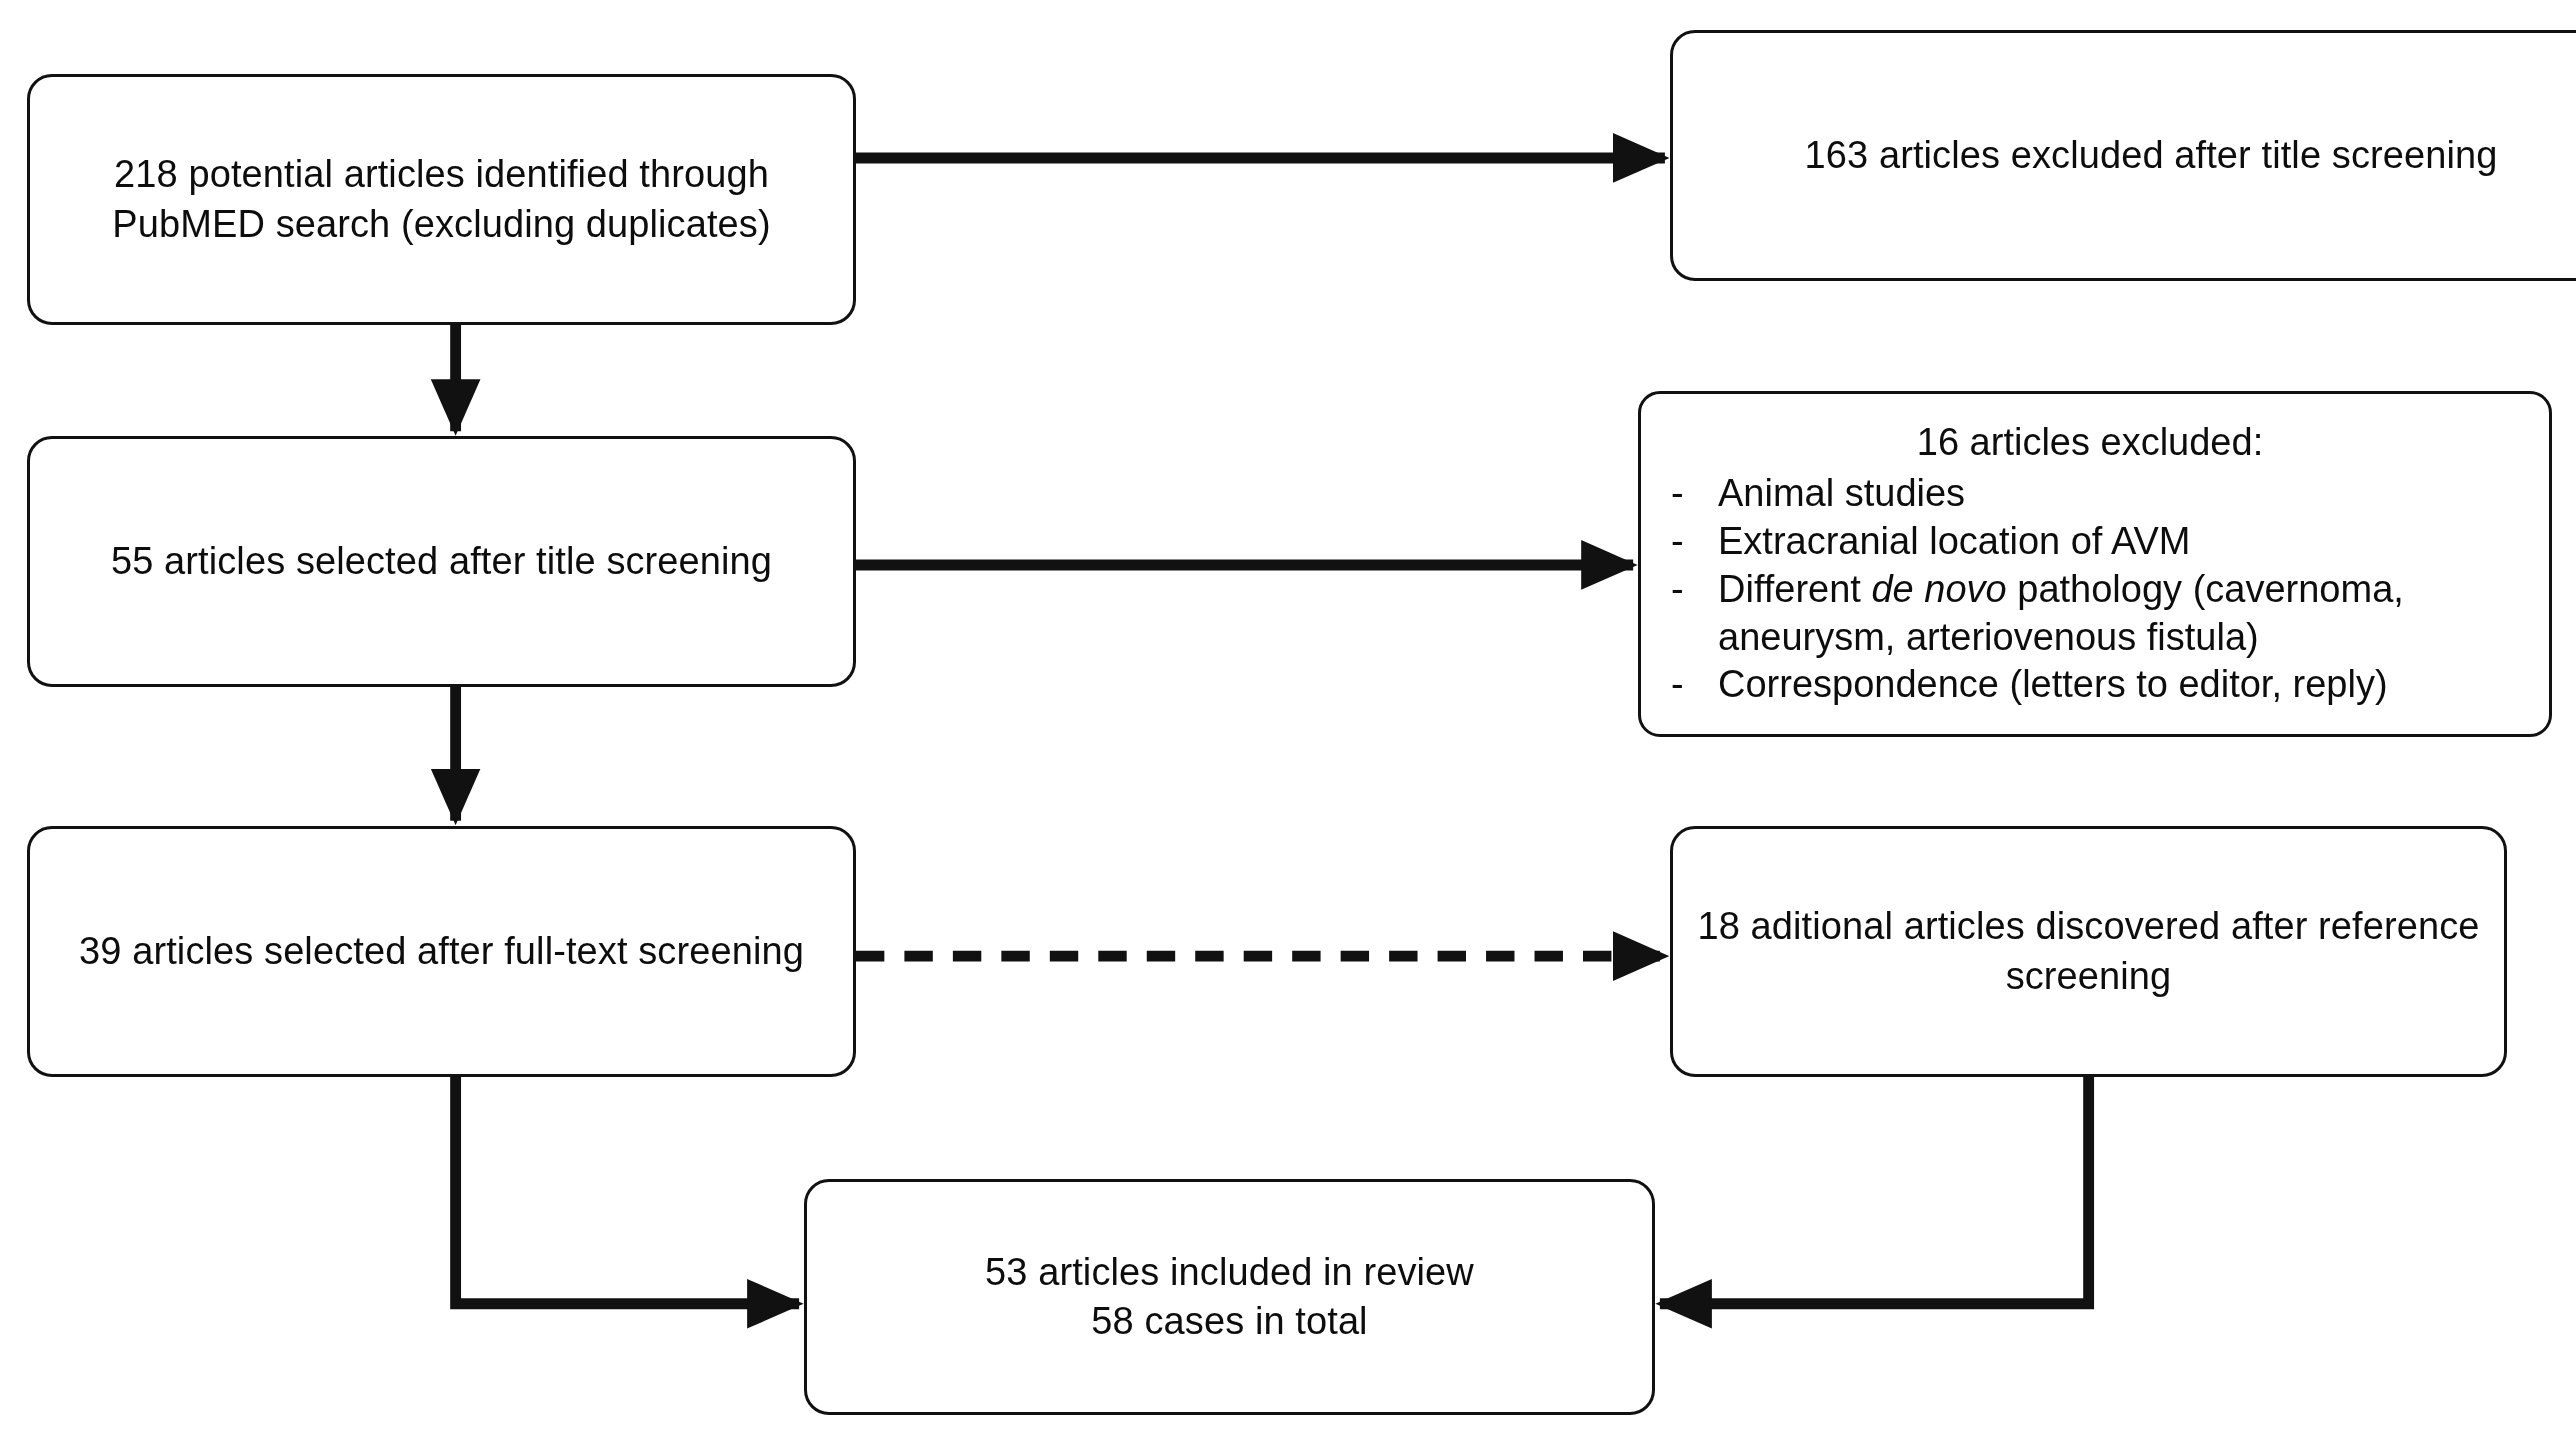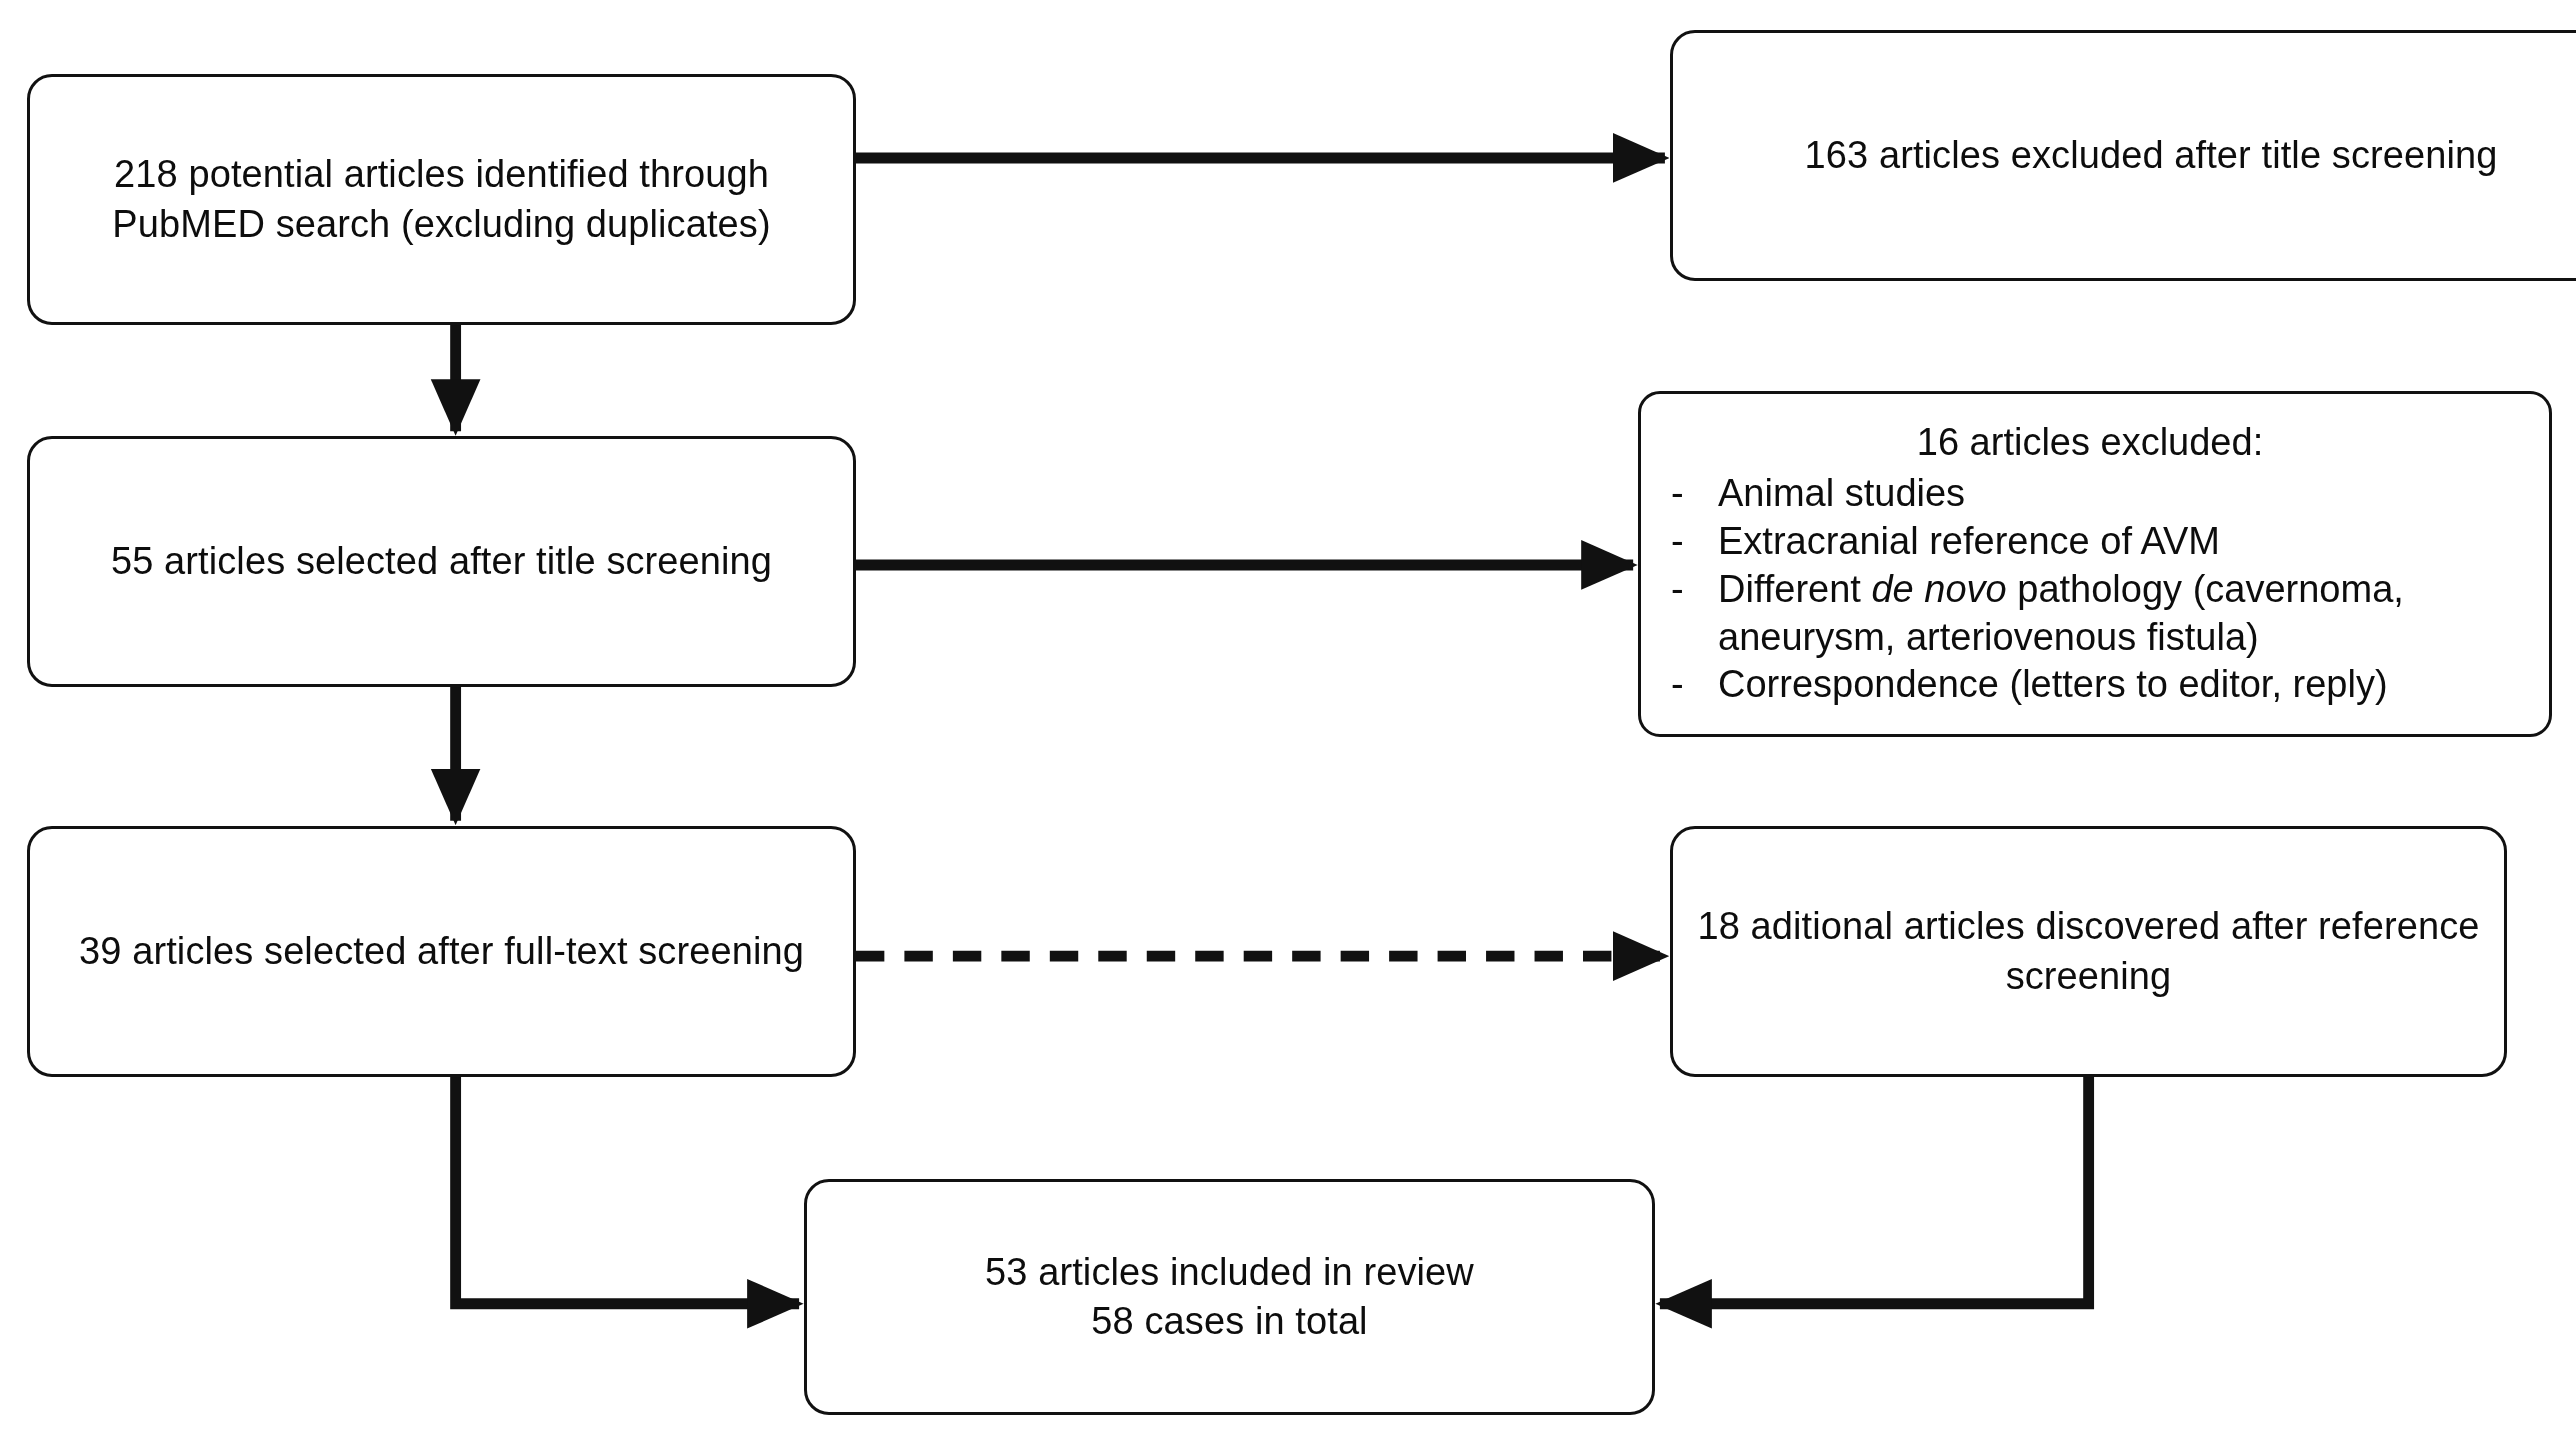--- a/index.html
+++ b/index.html
@@ -143,21 +143,21 @@
   <div class="node" id="node-fulltext-excl">
     <div class="excl-wrap">
       <div class="excl-heading">16 articles excluded:</div>
       <ul class="excl-list">
         <li class="excl-item">
           <span class="excl-dash">-</span>
           <span class="excl-label"><span>Animal studies</span><i></i><span></span></span>
         </li>
         <li class="excl-item">
           <span class="excl-dash">-</span>
-          <span class="excl-label"><span>Extracranial reference of AVM</span><i></i><span></span></span>
+          <span class="excl-label"><span>Extracranial location of AVM</span><i></i><span></span></span>
         </li>
         <li class="excl-item">
           <span class="excl-dash">-</span>
           <span class="excl-label"><span>Different </span><i>de novo</i><span> pathology (cavernoma, aneurysm, arteriovenous fistula)</span></span>
         </li>
         <li class="excl-item">
           <span class="excl-dash">-</span>
           <span class="excl-label"><span>Correspondence (letters to editor, reply)</span><i></i><span></span></span>
         </li>
       </ul>

